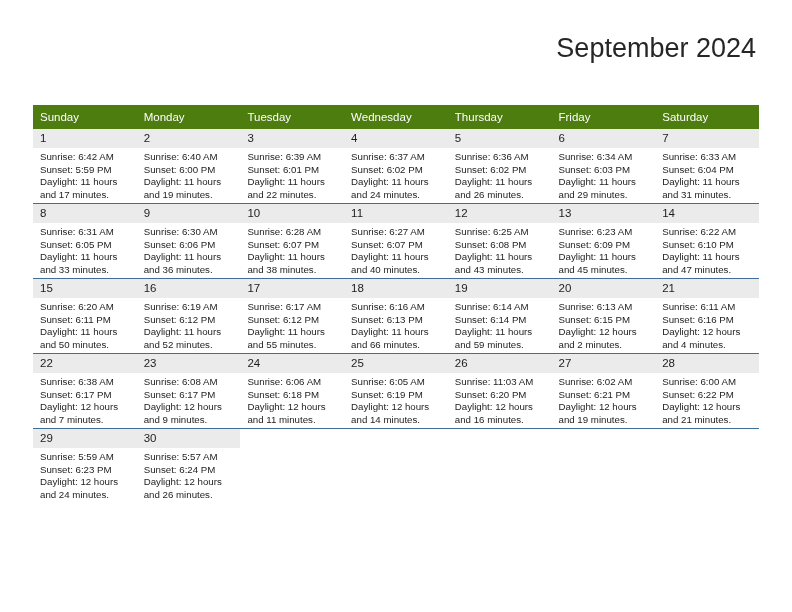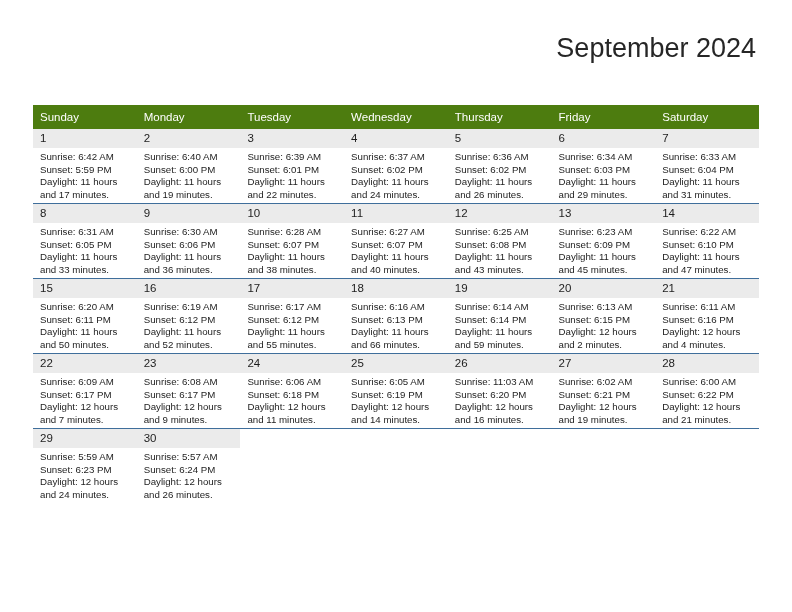--- a/index.html
+++ b/index.html
@@ -359,21 +359,21 @@
               <div>Sunset: 6:16 PM</div>
               <div>Daylight: 12 hours</div>
               <div>and 4 minutes.</div>
             </div>
           </td>
         </tr>
         <tr class="week">
           <td>
             <div class="daynum">22</div>
             <div class="info">
-              <div>Sunrise: 6:09 AM</div>
+              <div>Sunrise: 6:38 AM</div>
               <div>Sunset: 6:17 PM</div>
               <div>Daylight: 12 hours</div>
               <div>and 7 minutes.</div>
             </div>
           </td>
           <td>
             <div class="daynum">23</div>
             <div class="info">
               <div>Sunrise: 6:08 AM</div>
               <div>Sunset: 6:17 PM</div>

